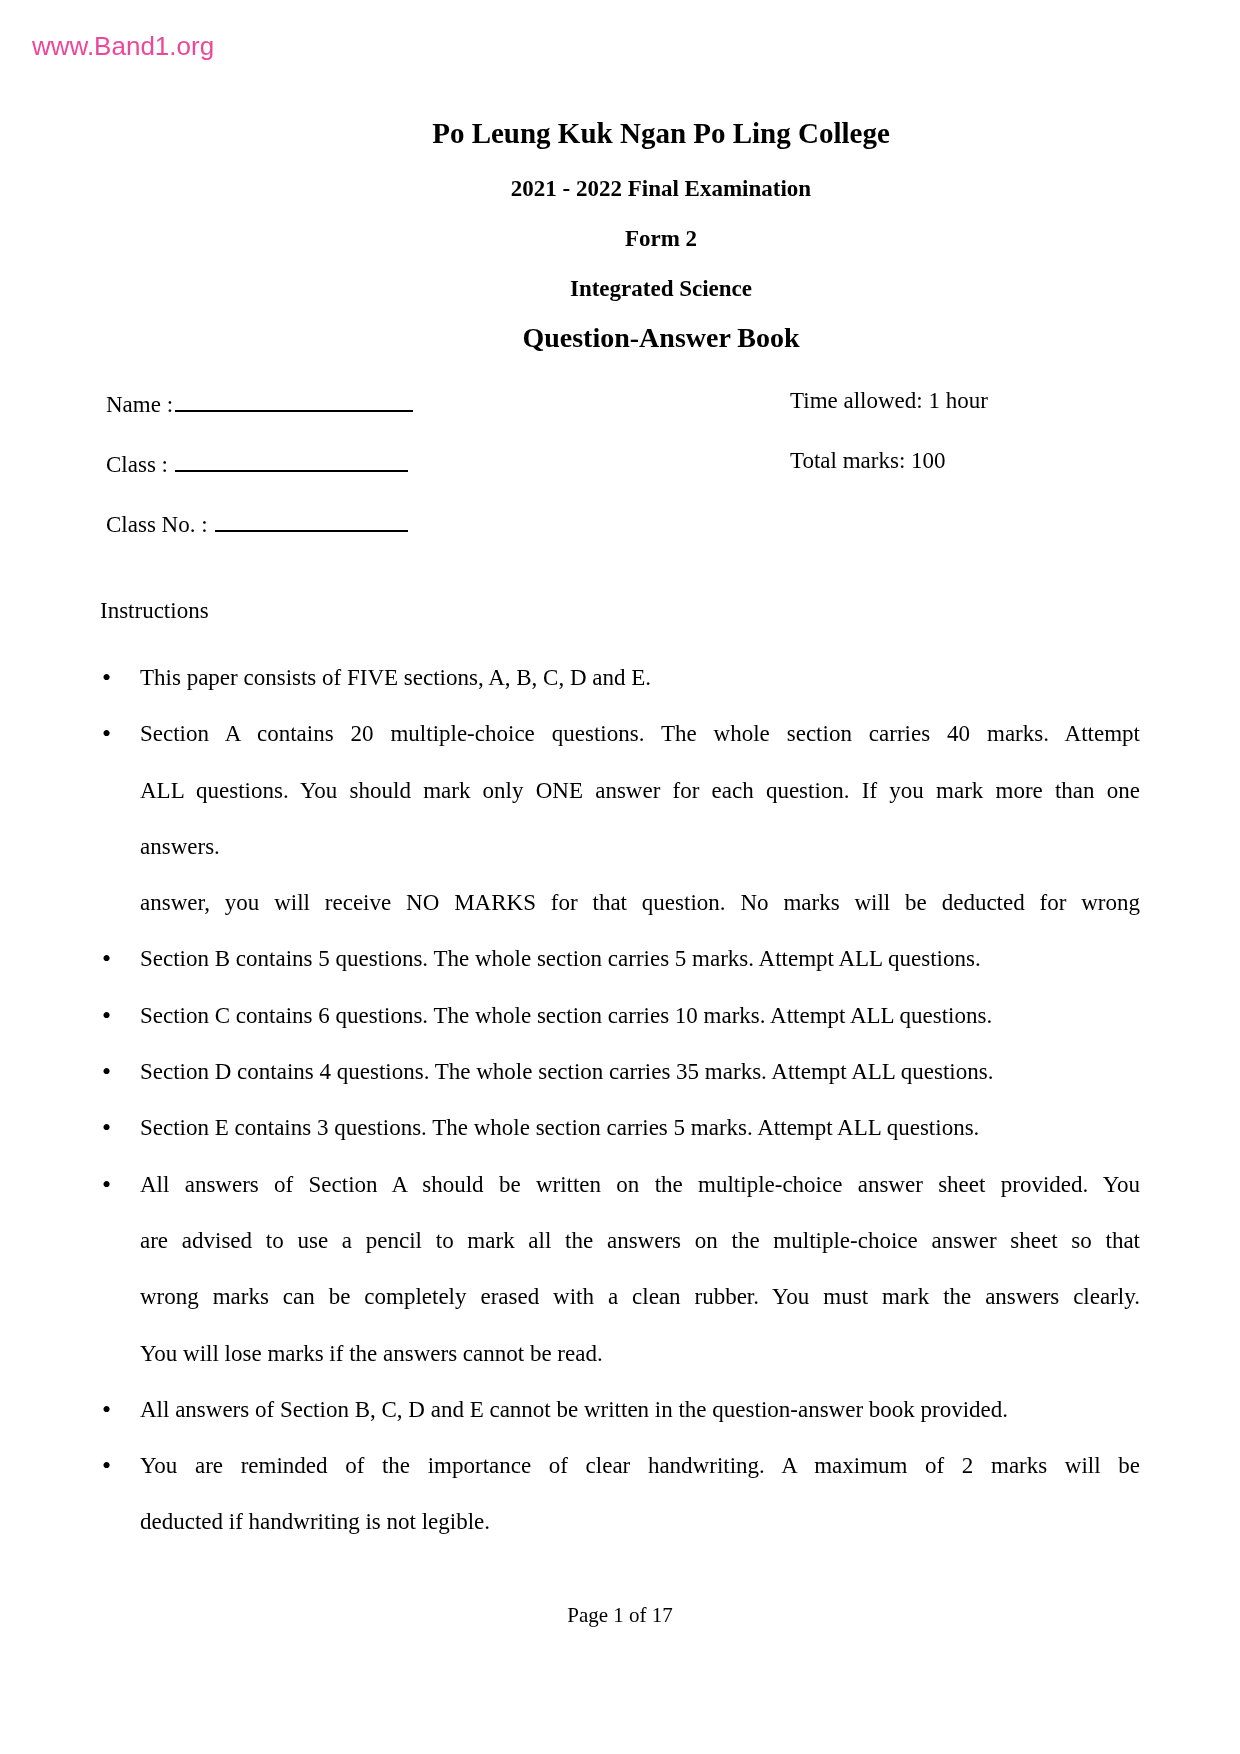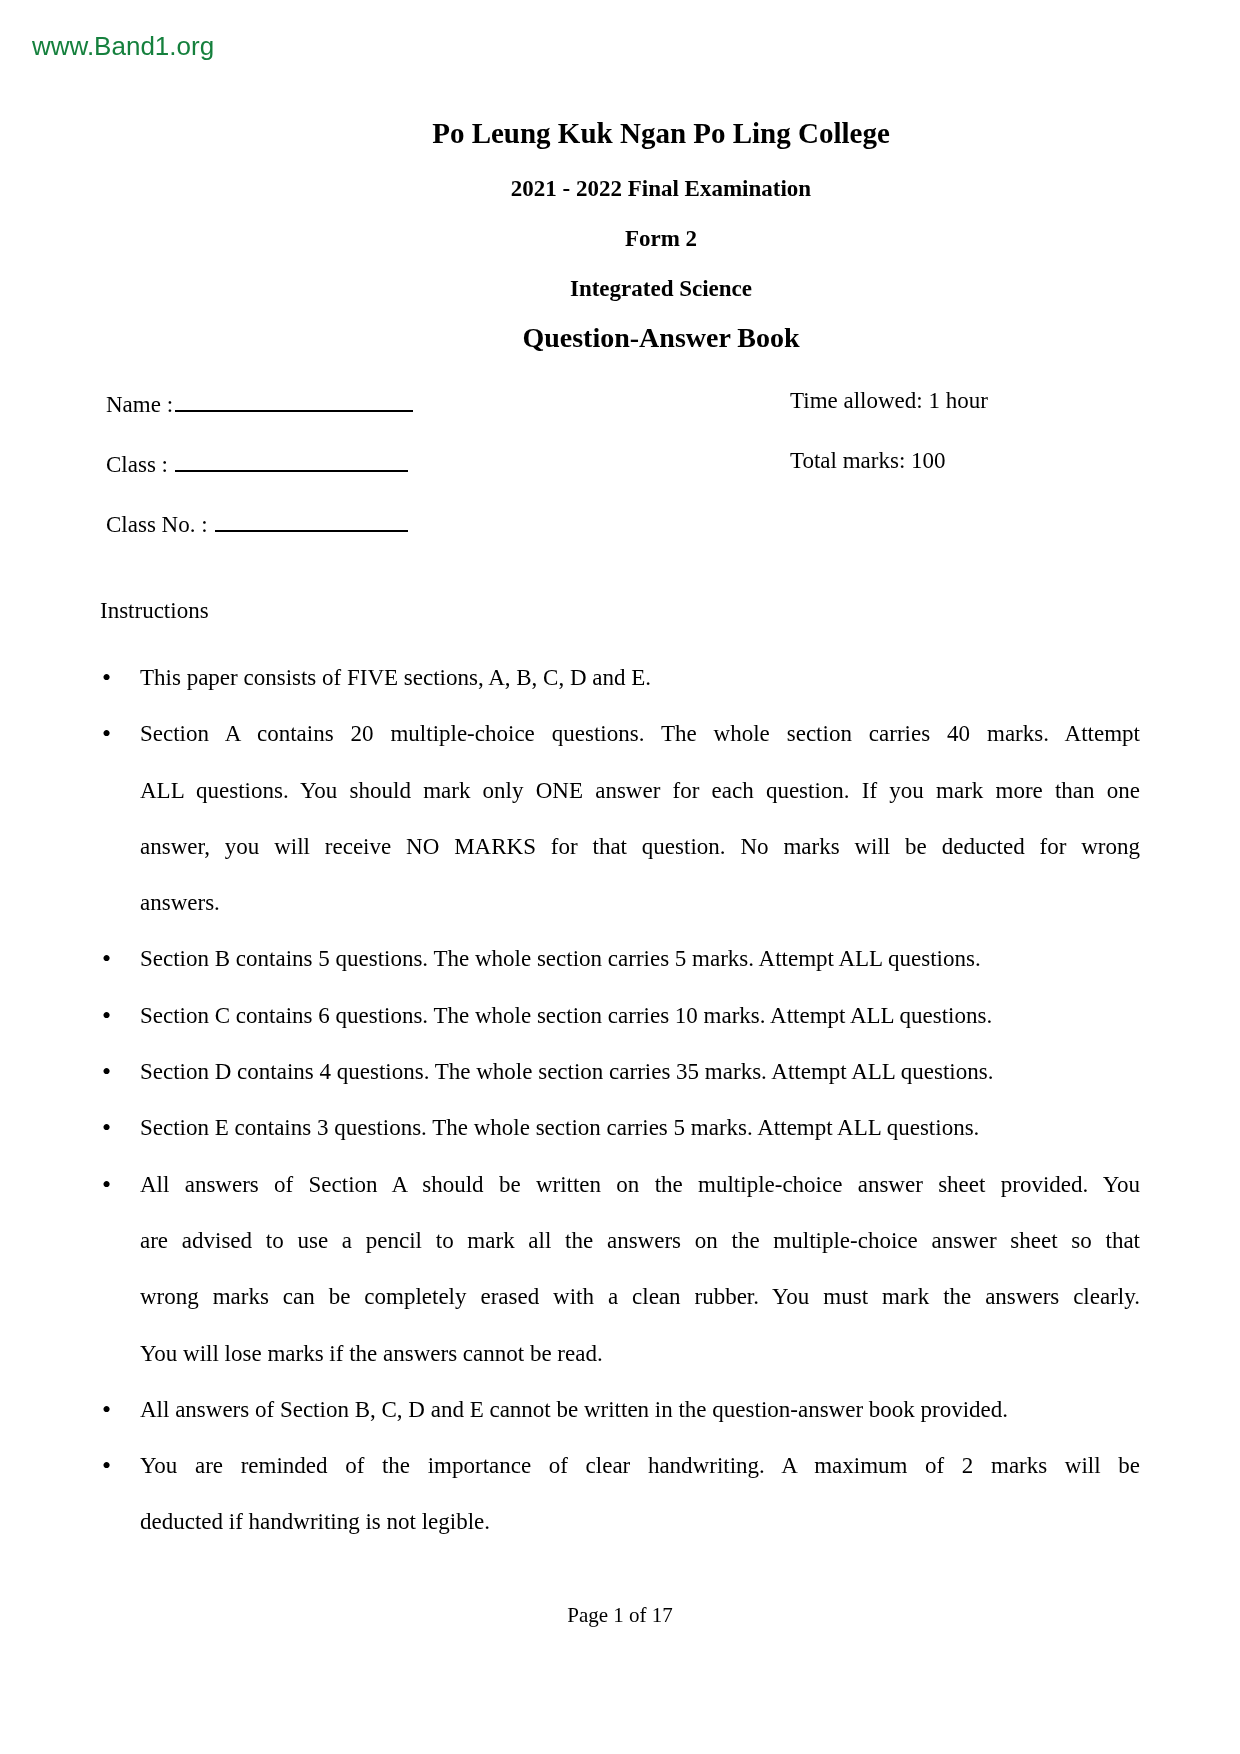--- a/index.html
+++ b/index.html
@@ -16,21 +16,21 @@
     font-family: "Liberation Serif", serif;
     overflow: hidden;
   }
   .watermark {
     position: absolute;
     left: 32px;
     top: 30px;
     font-family: "Liberation Sans", sans-serif;
     font-size: 26px;
     line-height: 32px;
-    color: #15803d;
+    color: #ec4899;
   }
   .title-line {
     position: absolute;
     left: 4px;
     width: 100%;
     text-align: center;
     font-weight: bold;
     line-height: 36px;
     padding-left: 37px;
   }
@@ -150,22 +150,22 @@
 
   <div class="bullets">
       <div class="bullet-item">
         <span class="dot">•</span>
         <div class="bline">This paper consists of FIVE sections, A, B, C, D and E.</div>
       </div>
       <div class="bullet-item">
         <span class="dot">•</span>
         <div class="bline jl">Section A contains 20 multiple-choice questions. The whole section carries 40 marks. Attempt</div>
         <div class="bline jl">ALL questions. You should mark only ONE answer for each question. If you mark more than one</div>
+        <div class="bline">answers.</div>
         <div class="bline jl">answer, you will receive NO MARKS for that question. No marks will be deducted for wrong</div>
-        <div class="bline">answers.</div>
       </div>
       <div class="bullet-item">
         <span class="dot">•</span>
         <div class="bline">Section B contains 5 questions. The whole section carries 5 marks. Attempt ALL questions.</div>
       </div>
       <div class="bullet-item">
         <span class="dot">•</span>
         <div class="bline">Section C contains 6 questions. The whole section carries 10 marks. Attempt ALL questions.</div>
       </div>
       <div class="bullet-item">

